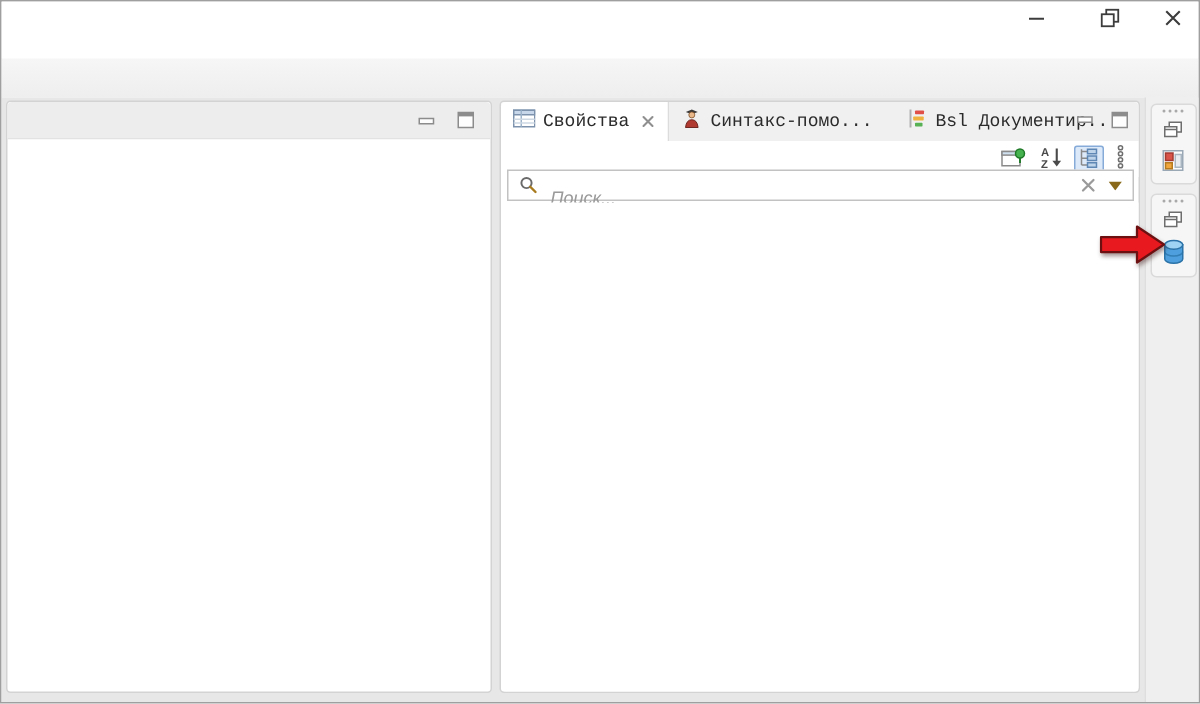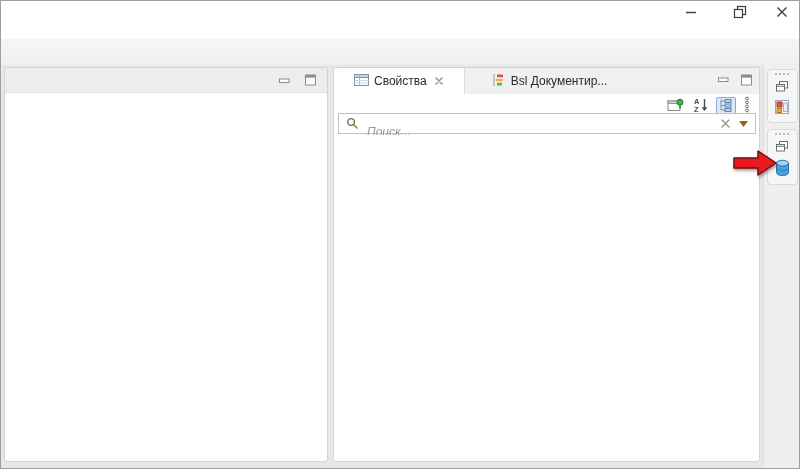--- a/index.html
+++ b/index.html
@@ -24,21 +24,21 @@
   .workarea{position:absolute;left:0;top:64px;width:100%;height:404px;background:#e7e7e7;}
   .panel{position:absolute;background:#fff;border:1px solid #d3d3d3;border-radius:3px;box-sizing:border-box;}
   #left-panel{left:3px;top:66px;width:324px;height:395px;}
   .lp-header{height:24px;background:#ededed;border-bottom:1px solid #e2e2e2;border-radius:3px 3px 0 0;
              display:flex;align-items:center;justify-content:flex-end;gap:12px;padding-right:10px;}
   .mmbtn{width:14px;height:13px;display:flex;align-items:center;justify-content:center;cursor:pointer;}
   #right-panel{left:332px;top:66px;width:427px;height:395px;}
   
   .tabrow{position:absolute;left:0;top:0;right:0;height:26px;background:#f0f0f0;
           border-radius:3px 3px 0 0;display:flex;align-items:stretch;}
-  .tab{display:flex;align-items:center;gap:5px;padding:0 20px;cursor:pointer;white-space:nowrap;}
+  .tab{display:flex;align-items:center;gap:5px;padding:0 8px;cursor:pointer;white-space:nowrap;font-family:Liberation Mono, monospace;}
   .tab.selected{background:#fff;border-right:1px solid #dcdcdc;border-radius:3px 0 0 0;}
   .tab .tlabel{color:#2b2b2b;}
   .tclose{display:flex;align-items:center;margin-left:2px;cursor:pointer;}
   .tab-minmax{position:absolute;right:6px;top:5px;display:flex;gap:9px;}
   
   .viewtoolbar{position:absolute;left:0;top:26px;right:0;height:24px;background:#fff;
                display:flex;align-items:center;justify-content:flex-end;gap:5px;padding-right:6px;box-sizing:border-box;}
   .vtb{width:20px;height:19px;display:flex;align-items:center;justify-content:center;cursor:pointer;border-radius:2px;}
   .vtb.selected{background:#dcE9f9;border:1px solid #86abd9;box-sizing:border-box;}
   
@@ -149,20 +149,30 @@
             <line x1="0.5" y1="7.5" x2="14.5" y2="7.5" stroke="#cdd8e3"></line>
             <line x1="0.5" y1="10" x2="14.5" y2="10" stroke="#cdd8e3"></line>
           </svg>
         </span>
         <span class="tlabel">Свойства</span>
         <span class="tclose">
           <svg width="10" height="10">
               <path d="M2 2 L8 8 M8 2 L2 8" stroke="#8f8f8f" stroke-width="1.4" stroke-linecap="round"></path>
             </svg>
         </span>
+      </div>
+      <div class="tab">
+        <span>
+          <svg width="15" height="14" viewBox="0 0 15 14">
+            <path d="M3.2 2.6 l4 -1.6 4 1.6 -4 1.6z" fill="#3a3a3a"></path>
+            <circle cx="7.2" cy="4.6" r="2" fill="#e8b88a" stroke="#7a4a22" stroke-width="0.5"></circle>
+            <path d="M3 13 q0.6-5.2 4.2-5.2 q3.6 0 4.2 5.2 z" fill="#b03a30" stroke="#641c15" stroke-width="0.6"></path>
+          </svg>
+        </span>
+        <span class="tlabel">Синтакс-помо...</span>
       </div>
       <div class="tab" style="margin-left:6px;">
         <span>
           <svg width="15" height="14" viewBox="0 0 15 14">
             <line x1="3" y1="1" x2="3" y2="13" stroke="#b0b0b0" stroke-width="1.3"></line>
             <rect x="6" y="1.6" width="6" height="2.6" fill="#e05048" rx="0.5"></rect>
             <rect x="4.8" y="5.7" width="7" height="2.6" fill="#f0b23e" rx="0.5"></rect>
             <rect x="6" y="9.8" width="5" height="2.6" fill="#58b154" rx="0.5"></rect>
           </svg>
         </span>

